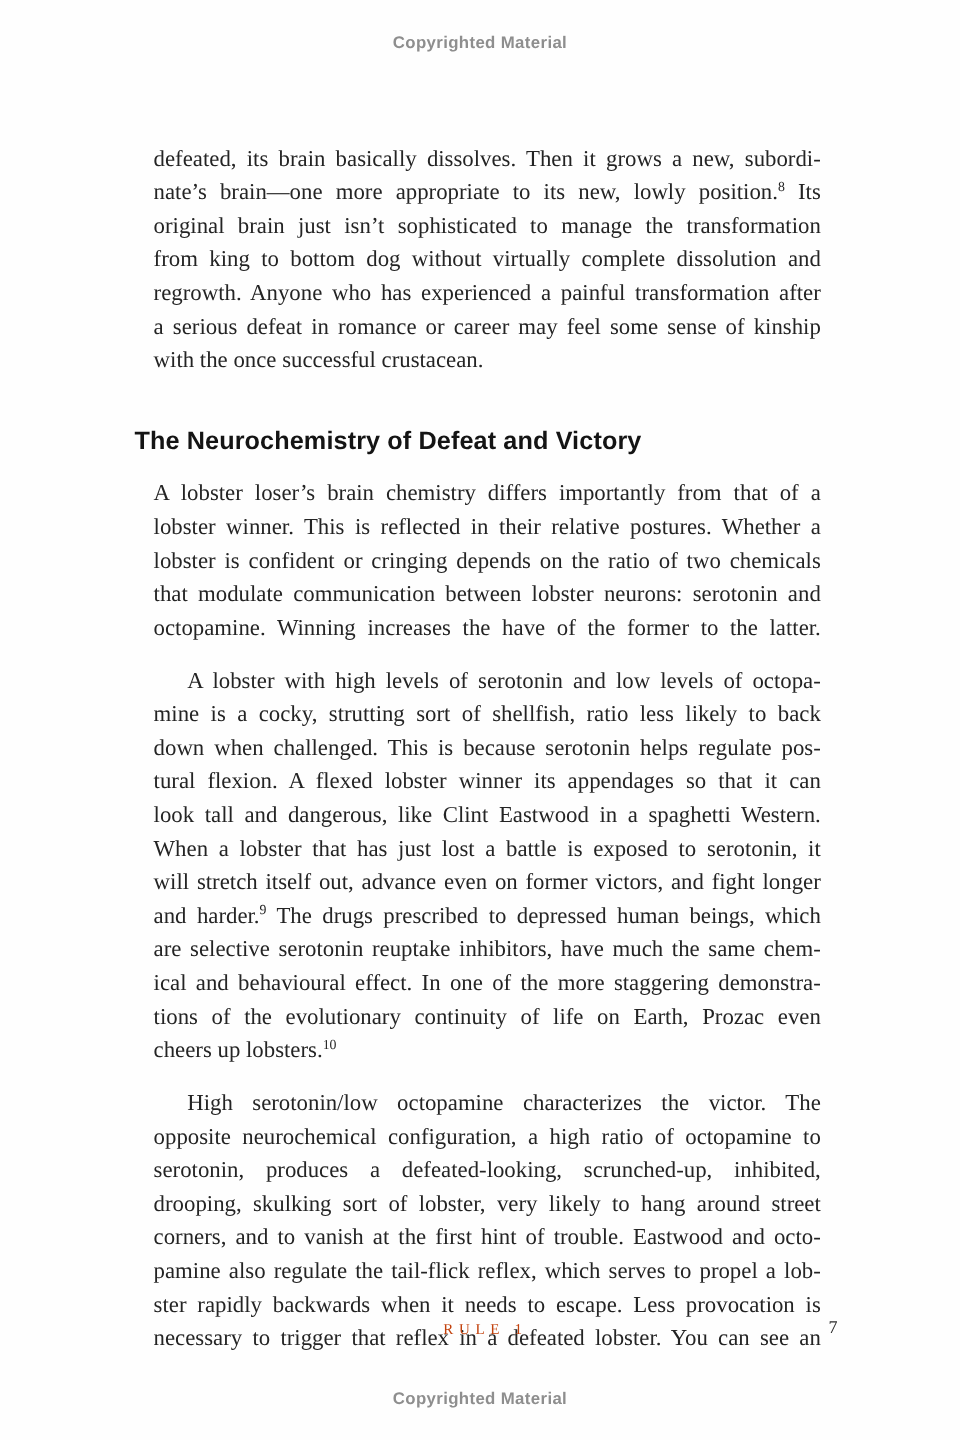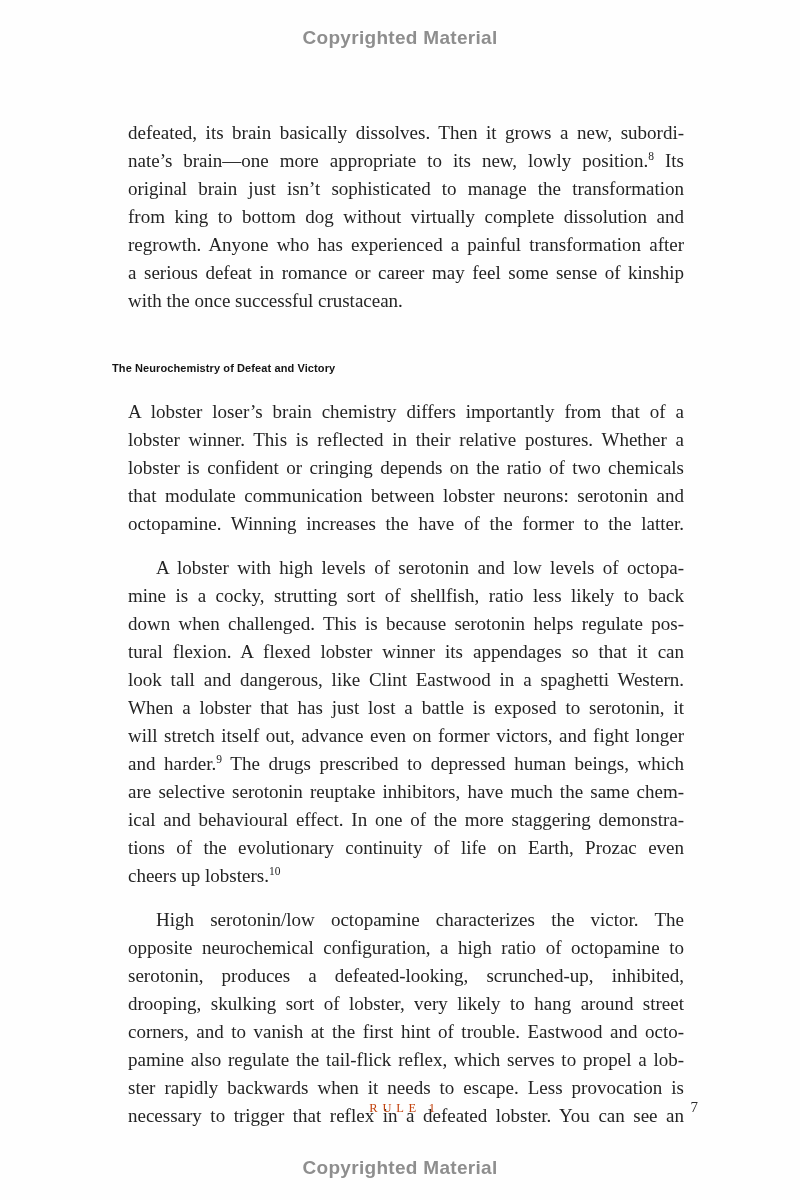--- a/index.html
+++ b/index.html
@@ -15,21 +15,21 @@
     overflow: hidden;
     font-family: "Liberation Serif", serif;
   }
   .copyright {
     position: absolute;
     left: 0;
     width: 800px;
     text-align: center;
     font-family: "Liberation Sans", sans-serif;
     font-weight: 700;
-    font-size: 19px;
+    font-size: 14px;
     letter-spacing: 0.3px;
     color: #8e8e8e;
   }
   .copyright.top { top: 27px; }
   .copyright.bottom { top: 1157px; }
 
   .text-column {
     position: absolute;
     left: 112px;
     top: 103px;
@@ -54,21 +54,21 @@
     font-size: 11.5px;
     line-height: 0;
     vertical-align: baseline;
     position: relative;
     top: -7px;
   }
   .section-heading {
     margin: 42px 0 19px 0;
     font-family: "Liberation Sans", sans-serif;
     font-weight: 700;
-    font-size: 11px;
+    font-size: 21px;
     line-height: 22px;
     letter-spacing: 0.1px;
     color: #141414;
     text-align: left;
   }
   .footer {
     position: absolute;
     left: 112px;
     top: 1101px;
     width: 588px;

